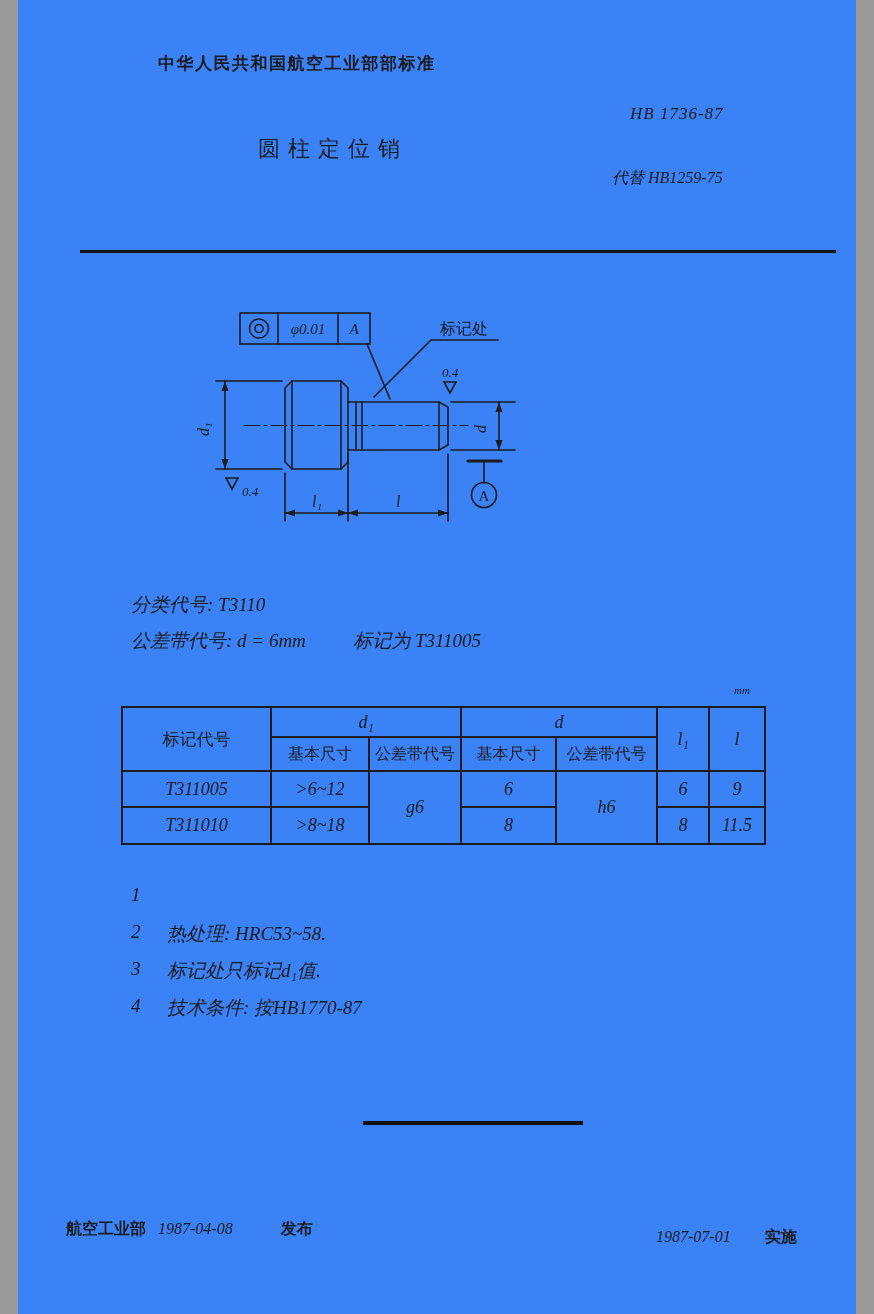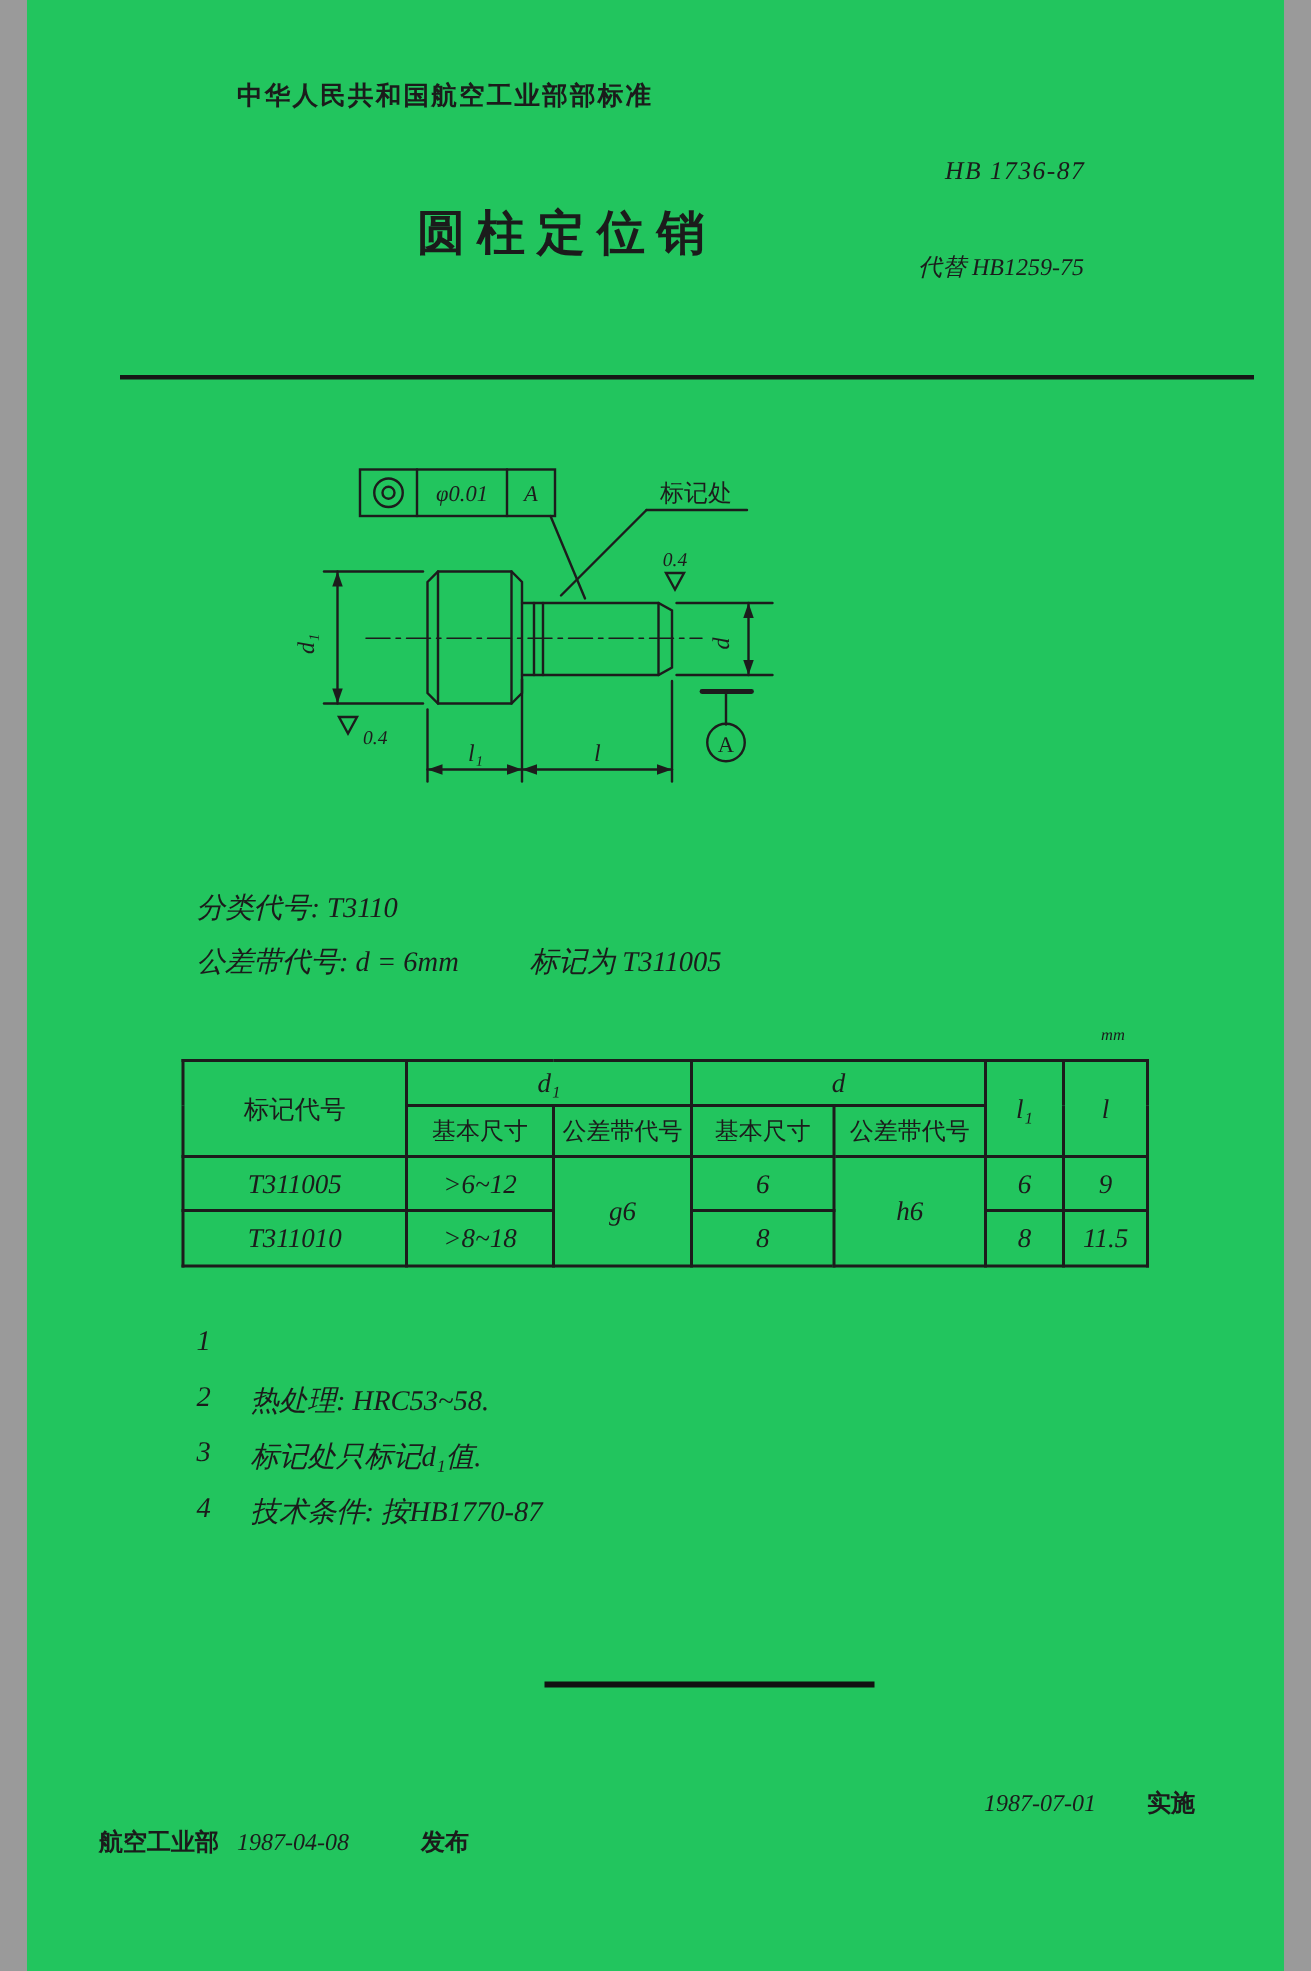--- a/index.html
+++ b/index.html
@@ -1,28 +1,28 @@
 <!DOCTYPE html>
 <html><head>
 <meta charset="utf-8">
 <style>
   * { margin:0; padding:0; box-sizing:border-box; }
   html,body { background:#9a9a9a; }
   .sheet {
     position:relative; width:838px; height:1314px; margin:0 auto;
-    background:#22c55e; color:#1b1b1b; overflow:hidden;
+    background:#3b82f6; color:#1b1b1b; overflow:hidden;
     font-family:"Liberation Sans", sans-serif;
   }
   .abs { position:absolute; }
   .hand { font-family:"Liberation Serif", serif; font-style:italic; }
 
   .ministry   { left:140px; top:52px;  font-size:17px; font-weight:700; letter-spacing:1.5px; }
   .std-no     { left:612px; top:104px; font-size:17px; letter-spacing:1px; }
-  .doc-title  { left:240px; top:134px; font-size:32px; letter-spacing:8px; font-weight:700;
-                font-family:"Liberation Serif", serif;margin-left:20px; }
+  .doc-title  { left:240px; top:134px; font-size:22px; letter-spacing:8px; font-weight:400;
+                font-family:"Liberation Serif", serif; }
   .supersedes { left:594px; top:168px; font-size:16px; }
   .rule-top   { left:62px;  top:250px; width:756px; height:3px; background:#161616; }
 
   .drawing    { left:150px; top:293px; }
 
   .class-code    { left:113px; top:592px; font-size:19px; }
   .class-example { left:113px; top:628px; font-size:19px; }
   .class-example .gap { margin-left:42px; }
 
   .unit-label { left:716px; top:684px; font-size:11px; }
@@ -41,21 +41,21 @@
   .note-row { display:flex; height:28px; margin-bottom:9px; font-size:19px;
               font-family:"Liberation Serif", serif; font-style:italic; }
   .note-num { width:36px; }
 
   .rule-mid { left:345px; top:1121px; width:220px; height:4px; background:#111; }
 
   .footer-left  { left:48px;  top:1200px; font-size:16px; display:flex; align-items:baseline; }
   .footer-left .f-issuer { font-weight:700; }
   .footer-left .f-date   { margin-left:12px;margin-top:20px; }
   .footer-left .f-verb   { margin-left:48px; font-weight:700; }
-  .footer-right { left:638px; top:1192px; font-size:16px; display:flex; align-items:baseline; }
+  .footer-right { left:638px; top:1227px; font-size:16px; display:flex; align-items:baseline; }
   .footer-right .f-date { }
   .footer-right .f-verb { margin-left:34px; font-weight:700; }
 
   .page-num { left:853px; top:1276px; font-size:27px; }
 </style>
 </head>
 <body>
 
 <div class="sheet">
 

